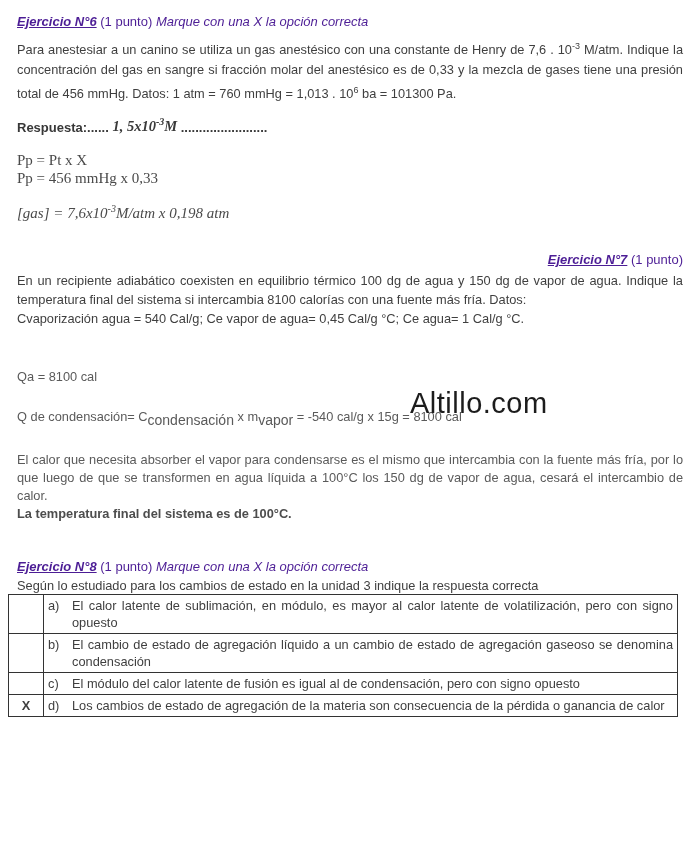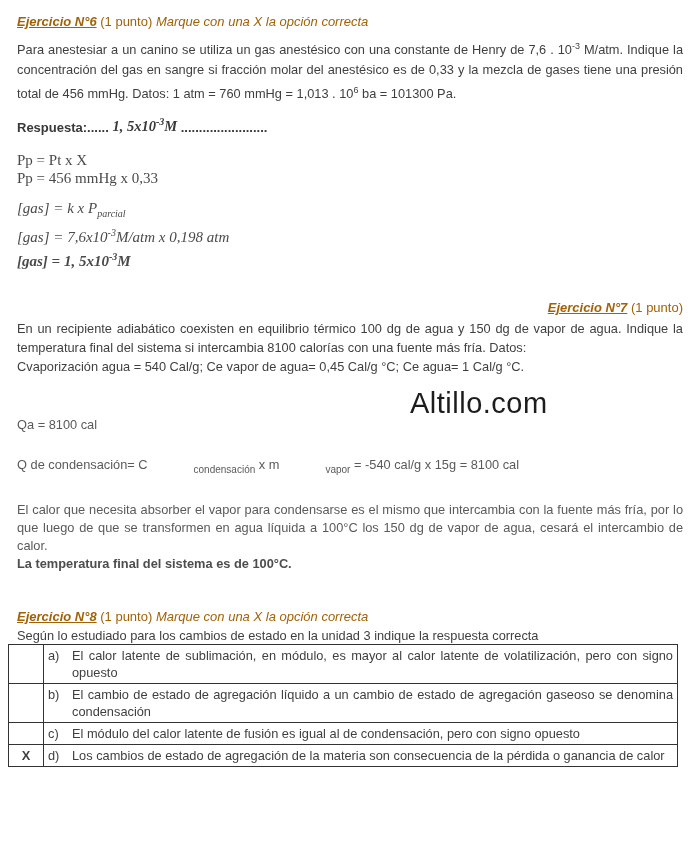--- a/index.html
+++ b/index.html
@@ -6,21 +6,21 @@
   .page{
     position:relative;
     width:700px;height:858px;
     box-sizing:border-box;
     background:#ffffff;
     font-family:"Liberation Sans",sans-serif;
     color:#3f3f3f;
     padding:12px 17px 0 17px;
     overflow:hidden;
   }
-  .hline{font-size:13px;line-height:20px;color:#a16207;}
+  .hline{font-size:13px;line-height:20px;color:#4c1d95;}
   .htitle{font-weight:bold;font-style:italic;text-decoration:underline;}
   .hpts{font-style:normal;}
   .hinstr{font-style:italic;}
   .stmt{
     margin:4px 0 0 0;
     font-size:12.8px;line-height:20px;
     text-align:justify;
     color:#3f3f3f;
   }
   .stmt sup, .gsub-line sup{font-size:9px;}
@@ -41,21 +41,21 @@
   .resp7{margin:16px 0 0 0;font-size:13px;line-height:20px;font-weight:bold;color:#383838;}
   .watermark{
     position:absolute;left:410px;top:386px;
     font-family:"Liberation Sans",sans-serif;
     font-size:29px;line-height:34px;color:#1c1c1c;
     letter-spacing:0.5px;
   }
   .grayline{margin:0;font-size:12.8px;line-height:18px;color:#5a5a5a;}
   .qa{margin-top:40px;}
   .qcond{margin-top:22px;}
-  .qcond sub{font-size:10px;margin-left:46px;}
+  .qcond sub{font-size:14px;}
   .expl{margin:22px 0 0 0;font-size:12.8px;line-height:18px;color:#5a5a5a;text-align:justify;}
   .concl{margin:0;font-size:12.8px;line-height:18px;font-weight:bold;color:#4d4d4d;}
   .sec8{margin-top:34px;}
   .intro8{margin:0;font-size:12.8px;line-height:17px;color:#3f3f3f;}
   table.opts{
     border-collapse:collapse;
     margin-left:-9px;
     width:670px;
     table-layout:fixed;
   }
@@ -85,23 +85,21 @@
   <p class="stmt"><span>Para anestesiar a un canino se utiliza un gas anestésico con una constante de Henry de 7,6 . 10</span><sup>-3</sup><span> M/atm. Indique la concentración del gas en sangre si  fracción molar del anestésico es de 0,33 y la mezcla de gases tiene una presión total de 456 mmHg. Datos: 1 atm = 760 mmHg = 1,013 . 10</span><sup>6</sup><span> ba = 101300 Pa.</span></p>
 
   <p class="resp"><span>Respuesta:...... </span><span class="rmath"><span>1, 5x10</span><sup>-3</sup><span>M</span></span><span> ........................</span></p>
 
   <div class="formulas">
     <div class="fgroup1">
       <div class="fline">Pp = Pt x X</div>
       <div class="fline">Pp = 456 mmHg x 0,33</div>
     </div>
     <div class="fgroup2">
-      <div class="fline"><span>[gas] = k x P</span><sub class="fsub">parcial</sub></div>
       <div class="fline"><span>[gas] = 7,6x10</span><sup class="fsup">-3</sup><span>M/atm x 0,198 atm</span></div>
-      <div class="fline fbold"><span>[gas] = 1, 5x10</span><sup class="fsup">-3</sup><span>M</span></div>
     </div>
   </div>
 
   <div class="hline hline7 sec7">
     <span class="htitle">Ejercicio N°7</span><span class="hpts"> (1 punto)</span>
   </div>
   <p class="stmt7">En un recipiente adiabático coexisten en equilibrio térmico 100 dg de agua y 150 dg de vapor de agua. Indique la temperatura final del sistema si intercambia 8100 calorías con una fuente más fría. Datos:</p>
   <div class="dataline">Cvaporización agua = 540 Cal/g; Ce vapor de agua= 0,45 Cal/g °C; Ce agua= 1 Cal/g °C.</div>
 
 

